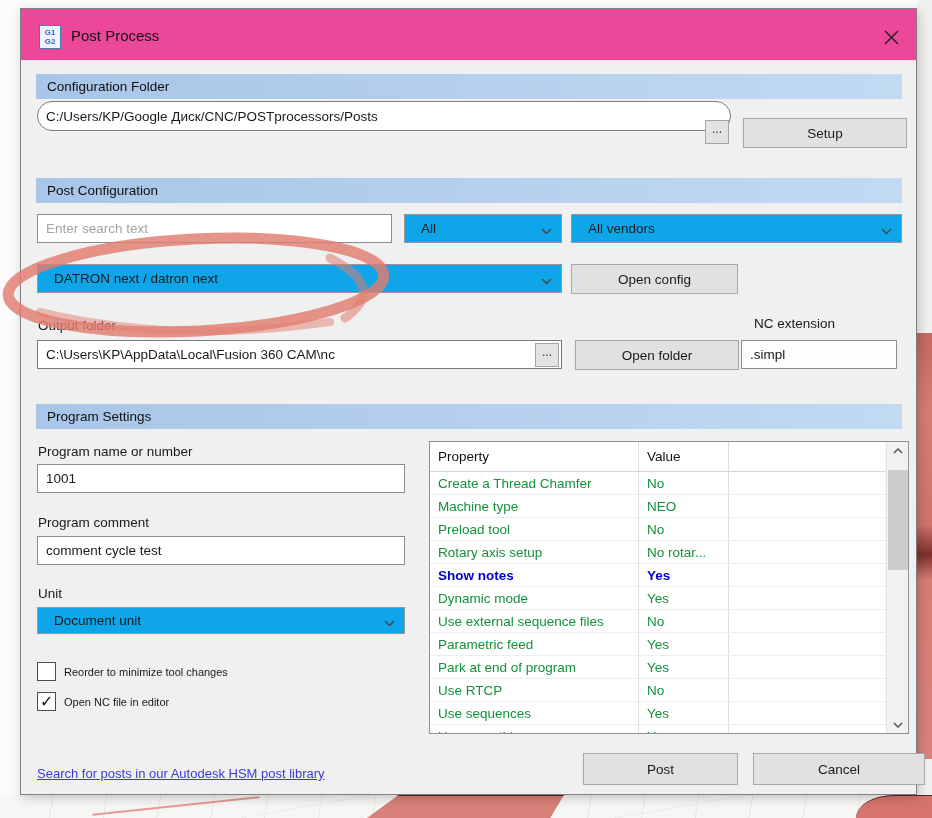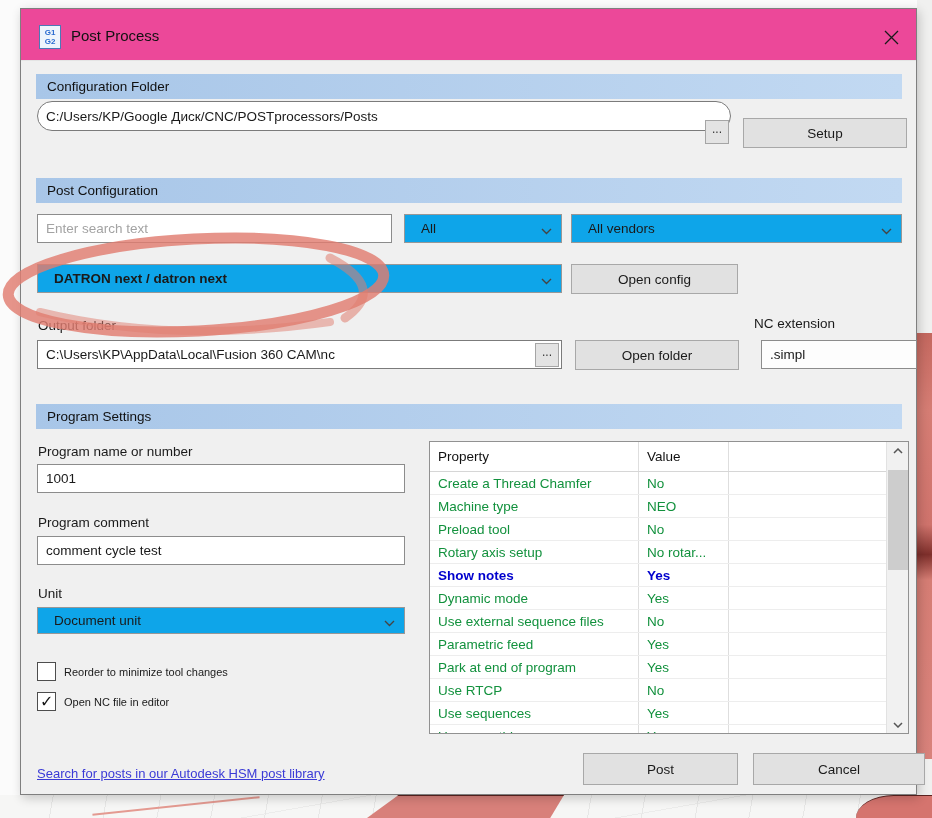--- a/index.html
+++ b/index.html
@@ -132,37 +132,37 @@
 
     <div class="combo" style="left:550px; top:205px; width:331px; height:29px;">
       <span>All vendors</span>
       <span class="chev">
         <svg width="11" height="7" viewBox="0 0 11 7">
             <path d="M1,1 L5.5,5.5 L10,1" stroke="#444" stroke-width="1.4" fill="none"></path>
           </svg>
       </span>
     </div>
 
-    <div class="combo" style="left:16px; top:255px; width:525px; height:29px;font-weight:bold;">
+    <div class="combo" style="left:16px; top:255px; width:525px; height:29px;">
       <span>DATRON next / datron next</span>
       <span class="chev">
         <svg width="11" height="7" viewBox="0 0 11 7">
             <path d="M1,1 L5.5,5.5 L10,1" stroke="#444" stroke-width="1.4" fill="none"></path>
           </svg>
       </span>
     </div>
     <div class="btn" style="left:550px; top:255px; width:167px; height:30px;">Open config</div>
 
     <div class="field-label" style="left:17px; top:309px;">Output folder</div>
     <input class="txt-input" style="left: 16px; top: 331px; width: 525px; height: 29px;" value="C:\Users\KP\AppData\Local\Fusion 360 CAM\nc">
     <div class="browse-btn" style="left:514px; top:334px;">...</div>
     <div class="btn" style="left:554px; top:331px; width:164px; height:30px;">Open folder</div>
 
     <div class="field-label" style="left:733px; top:307px;">NC extension</div>
-    <input class="txt-input plain" style="left: 740px; top: 331px; width: 156px; height: 29px; background: rgb(253, 253, 253);" value=".simpl">
+    <input class="txt-input plain" style="left: 720px; top: 331px; width: 156px; height: 29px; background: rgb(253, 253, 253);" value=".simpl">
 
     <div class="section-header" style="top:395px;">Program Settings</div>
 
     <div class="field-label" style="left:17px; top:435px;">Program name or number</div>
     <input class="txt-input plain" style="left: 16px; top: 455px; width: 368px; height: 29px;" value="1001">
 
     <div class="field-label" style="left:17px; top:506px;">Program comment</div>
     <input class="txt-input plain" style="left: 16px; top: 527px; width: 368px; height: 29px;" value="comment cycle test">
 
     <div class="field-label" style="left:17px; top:577px;">Unit</div>

